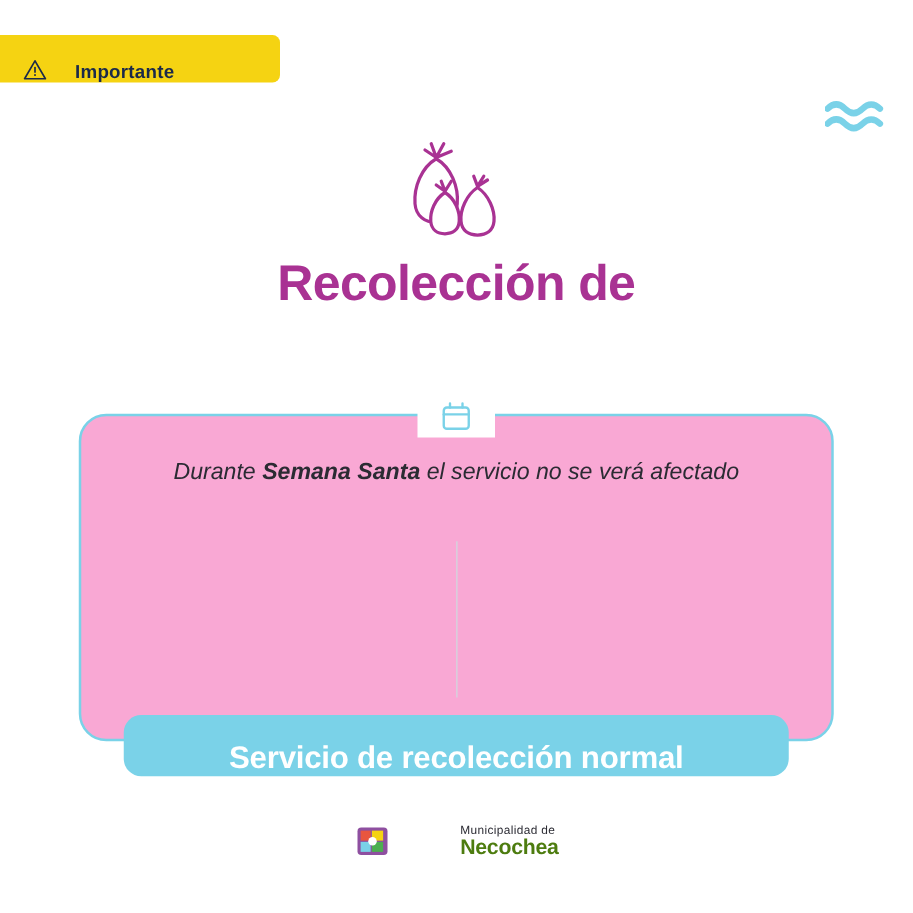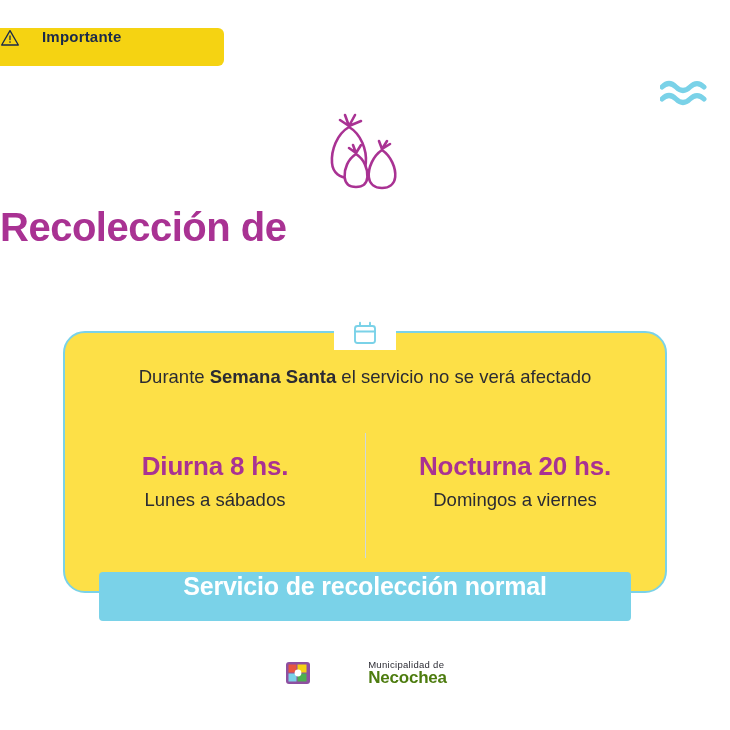--- a/index.html
+++ b/index.html
@@ -20,21 +20,22 @@
   
   .badge {
     position: absolute;
     left: 0;
     top: 28px;
     width: 224px;
     height: 38px;
     background: #f5d312;
     border-radius: 0 6px 6px 0;
     display: flex;
-    align-items: flex-start;
+    align-items: flex-end;
+    padding-left: 18px;
     gap: 22px;
   }
   .badge .warn-icon { width: 20px; height: 20px; display:block; }
   .badge-label {
     font-size: 15px;
     font-weight: bold;
     color: #1b2a4a;
     letter-spacing: 0.2px;
   }
 
@@ -56,39 +57,40 @@
     width: 92px;
     height: 86px;
   }
 
   
   .title {
     position: absolute;
     top: 205px;
     left: 0;
     width: 730px;
-    text-align: left;
+    text-align: center;
     color: #a93293;
     font-weight: bold;
     font-size: 40px;
     line-height: 1.13;
     letter-spacing: -0.5px;
   }
   .title .l2 { display: block; }
 
   
   .card {
     position: absolute;
     left: 63px;
     top: 331px;
     width: 604px;
     height: 262px;
     border: 2px solid #7ad2e8;
     border-radius: 22px;
-    background: #fde047;
+    background: #f9a8d4;
+    font-style: italic;
   }
   
   .card-notch {
     position: absolute;
     left: 50%;
     transform: translateX(-50%);
     top: -17px;
     width: 62px;
     height: 34px;
     background: #ffffff;
@@ -142,23 +144,23 @@
   }
 
   
   .ribbon {
     position: absolute;
     left: 99px;
     top: 572px;
     width: 532px;
     height: 49px;
     background: #7ad2e8;
-    border-radius: 4px;
-    display: flex;
-    align-items: flex-start;
+    border-radius: 14px;
+    display: flex;
+    align-items: flex-end;
     justify-content: center;
   }
   .ribbon-label {
     color: #ffffff;
     font-size: 25px;
     font-weight: bold;
     letter-spacing: -0.2px;
   }
 
   
@@ -241,30 +243,20 @@
         </svg>
       </span>
     </div>
 
     <p class="card-intro">
       <span>Durante </span><b>Semana Santa</b><span> el servicio no se verá afectado</span>
     </p>
 
     <div class="divider"></div>
 
-    <div class="columns">
-      <div class="col">
-        <div class="col-head">Diurna  8 hs.</div>
-        <div class="col-sub">Lunes a sábados</div>
-      </div>
-      <div class="col">
-        <div class="col-head">Nocturna 20 hs.</div>
-        <div class="col-sub">Domingos a viernes</div>
-      </div>
-    </div>
   </div>
 
   <div class="ribbon">
     <span class="ribbon-label">Servicio de recolección normal</span>
   </div>
 
   <div class="footer">
     <span class="logo-mark">
       <svg viewBox="0 0 30 30" width="30" height="30" aria-hidden="true">
         <rect x="3" y="4" width="24" height="22" rx="3" fill="#8e4fa0"></rect>

